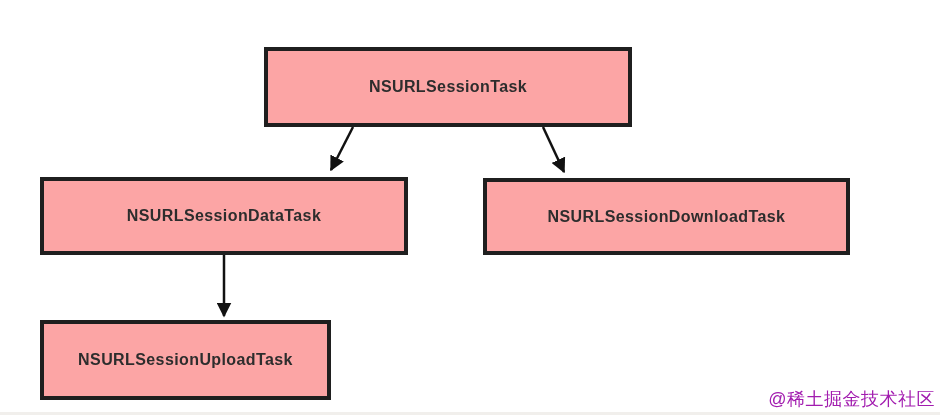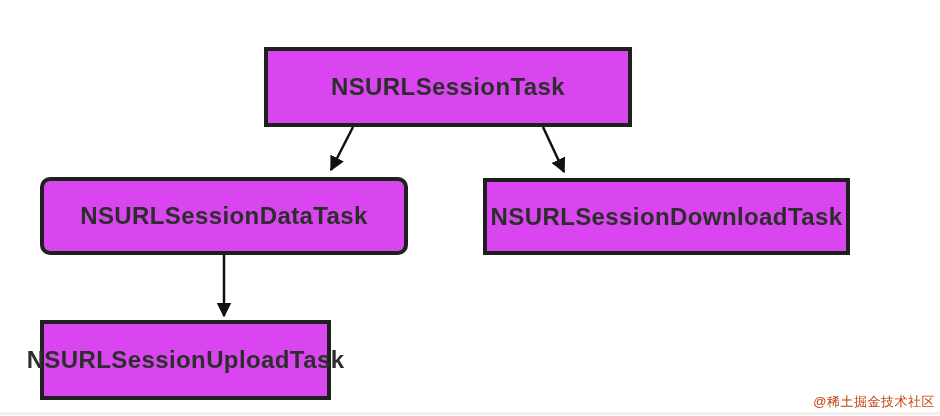--- a/index.html
+++ b/index.html
@@ -12,47 +12,47 @@
     width: 940px;
     height: 416px;
     background: #ffffff;
     overflow: hidden;
     font-family: "Liberation Sans", sans-serif;
   }
   .node {
     position: absolute;
     box-sizing: border-box;
     border: 4px solid #1f1f1f;
-    background: #d946ef;
+    background: #fca5a5;
     display: flex;
     align-items: center;
     justify-content: center;
-    font-size: 24px;
+    font-size: 16px;
     font-weight: 700;
     letter-spacing: 0.4px;
     color: #2d2d2d;
     z-index: 2;
   }
   #node-task     { left: 264px; top: 47px;  width: 368px; height: 80px; }
-  #node-data     { left: 40px;  top: 177px; width: 368px; height: 78px; border-radius: 10px; }
+  #node-data     { left: 40px;  top: 177px; width: 368px; height: 78px; }
   #node-download { left: 483px; top: 178px; width: 367px; height: 77px; }
   #node-upload   { left: 40px;  top: 320px; width: 291px; height: 80px; }
   #edges {
     position: absolute;
     left: 0; top: 0;
     width: 940px;
     height: 416px;
     z-index: 1;
   }
   .watermark {
     position: absolute;
     right: 5px;
     bottom: 5px;
-    font-size: 13px;
-    color: #c2410c;
+    font-size: 18px;
+    color: #a21caf;
     letter-spacing: 0.5px;
     z-index: 3;
   }
   .bottom-strip {
     position: absolute;
     left: 0;
     bottom: 1px;
     width: 100%;
     height: 3px;
     background: #edebe7;

